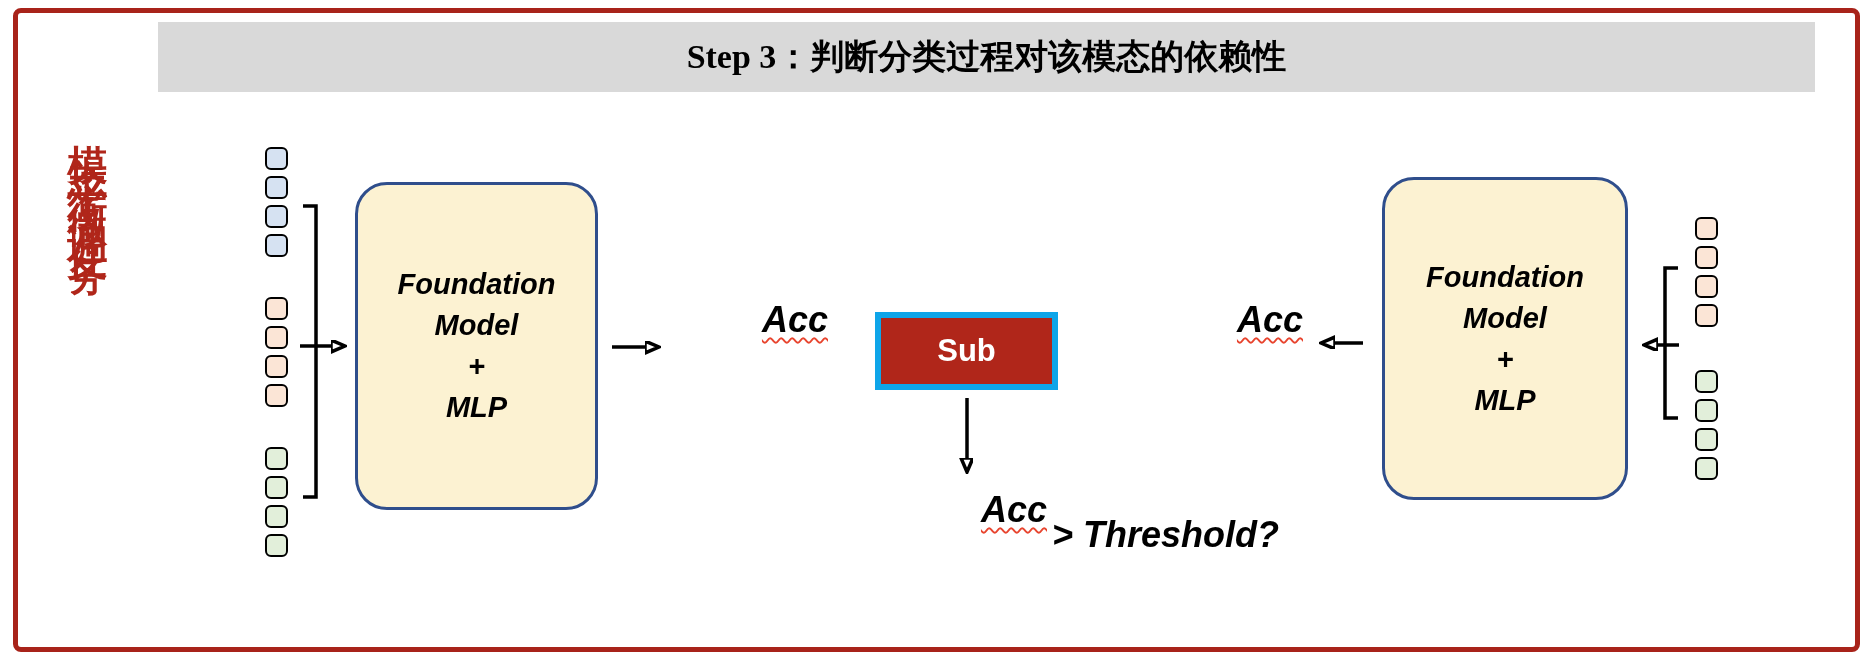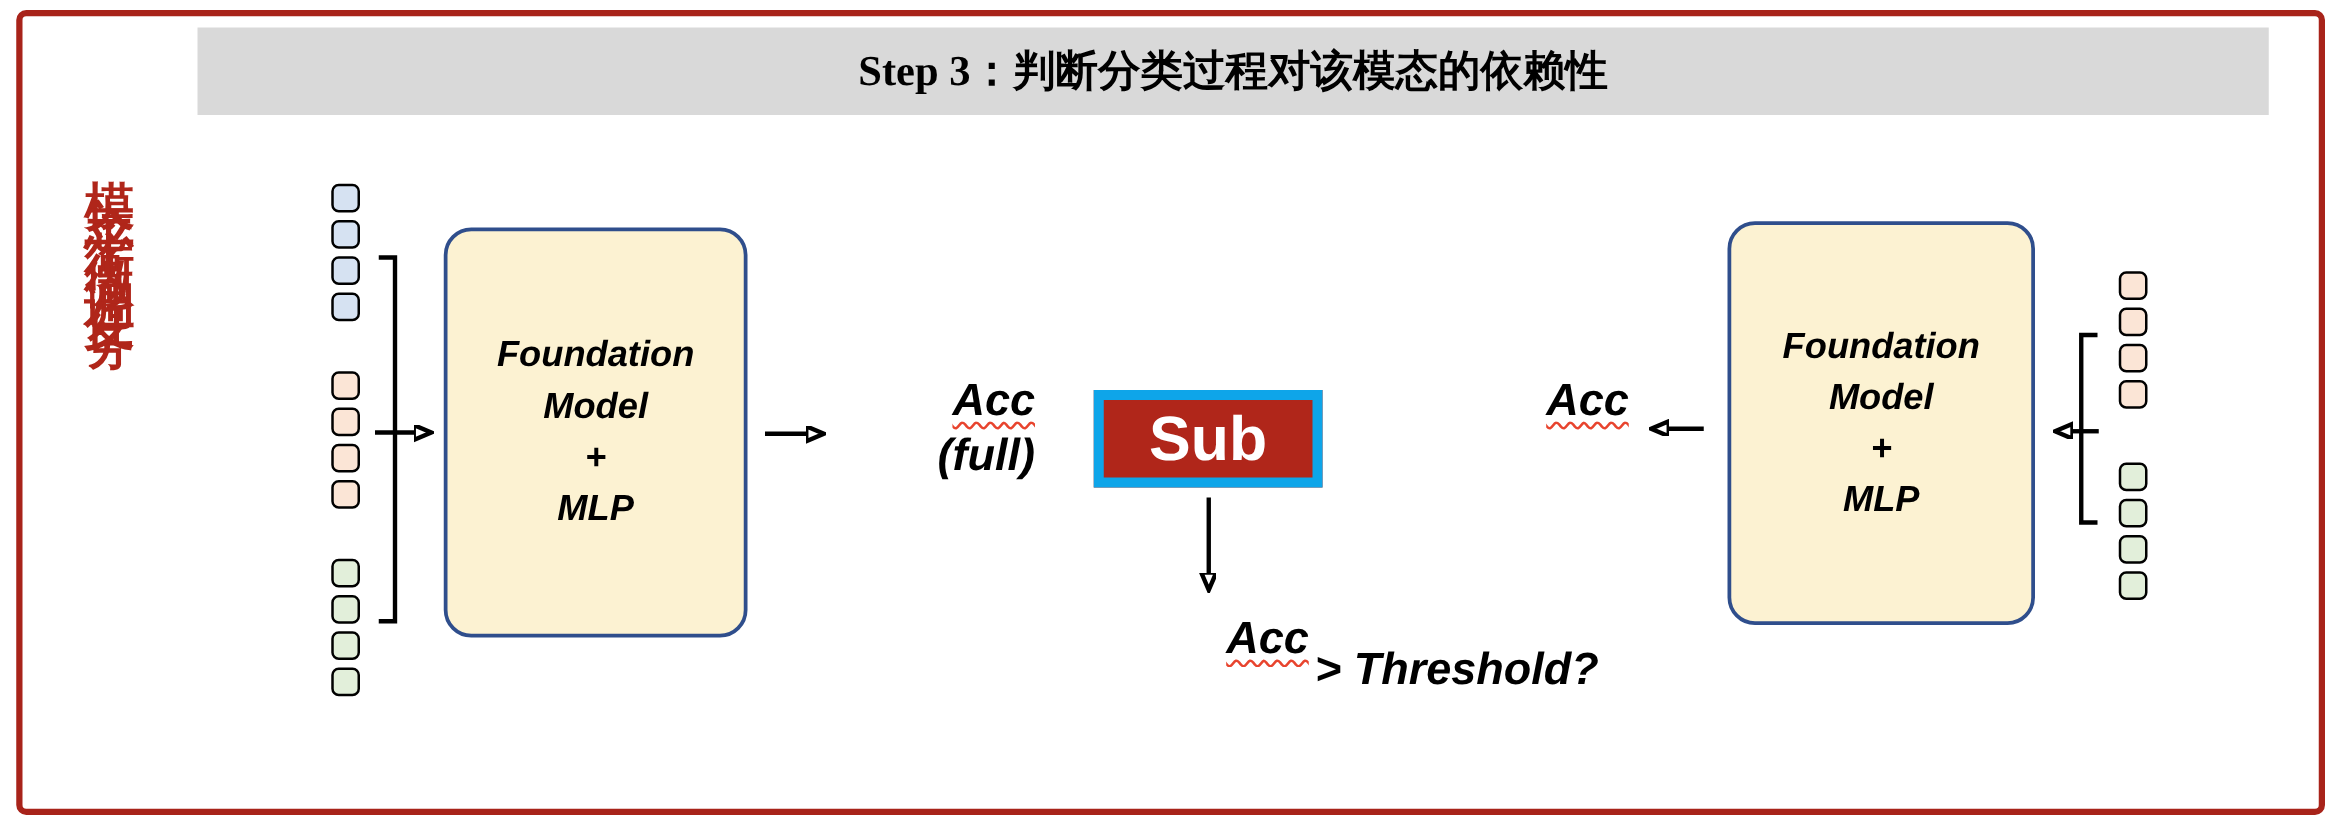--- a/index.html
+++ b/index.html
@@ -30,21 +30,21 @@
   .tokens.left  { left:265px; top:147px; gap:40px; }
   .tokens.right { left:1695px; top:217px; gap:43px; }
   .sq-group { display:flex; flex-direction:column; gap:6px; }
   .sq {
     width:23px; height:23px; box-sizing:border-box;
     border:2px solid #000; border-radius:6px;
   }
   .fm-box {
     position:absolute; box-sizing:border-box;
     background:var(--cream,#FCF2D2);
-    border:3px solid var(--blue-border,#2F4E8C); border-radius:22px;
+    border:3px solid var(--blue-border,#2F4E8C); border-radius:32px;
     display:flex; align-items:center; justify-content:center;
   }
   .fm-box.left  { left:355px; top:182px; width:243px; height:328px; }
   .fm-box.right { left:1382px; top:177px; width:246px; height:323px; }
   .fm-text {
     white-space:pre-line; text-align:center;
     font-weight:700; font-style:italic; font-size:29px; line-height:41px; color:#000;
   }
   .acc {
     position:absolute; text-align:right;
@@ -59,23 +59,23 @@
   .acc-full    { left:668px;  top:298px; width:160px; }
   .acc-missing { left:1118px; top:298px; width:185px; }
   .acc-gap     { left:887px;  top:488px; width:160px; }
   .threshold {
     position:absolute; left:1052px; top:514px; width:250px; 
     font-weight:700; font-style:italic; font-size:36px; color:#000;
   }
   .sub-box {
     position:absolute; left:875px; top:312px; width:183px; height:78px;
     box-sizing:border-box; background:var(--sub-red,#B0261A);
-    border:8px solid #0ea5e9; color:#fff;
+    border:6px solid #0ea5e9; color:#fff;
     display:flex; align-items:center; justify-content:center;
-    font-weight:700; font-size:50px;
+    font-weight:700; font-size:31px;
   }
   svg.overlay { position:absolute; left:0; top:0; width:1874px; height:662px; pointer-events:none; }
   svg.overlay path, svg.overlay line { stroke:#000; stroke-width:3.5; fill:none; }
 </style>
 </head>
 <body>
 
 <div class="stage">
 
   <div class="frame"></div>
@@ -130,21 +130,20 @@
 
   <div class="fm-box right">
     <div class="fm-text">Foundation
 Model
 +
 MLP</div>
   </div>
 
   <div class="acc acc-full">
     <span class="misspell">Acc</span>
-    <span>(full)</span>
   </div>
 
   <div class="sub-box">Sub</div>
 
   <div class="acc acc-missing">
     <span class="misspell">Acc</span>
   </div>
 
   <div class="acc acc-gap">
     <span class="misspell">Acc</span>

